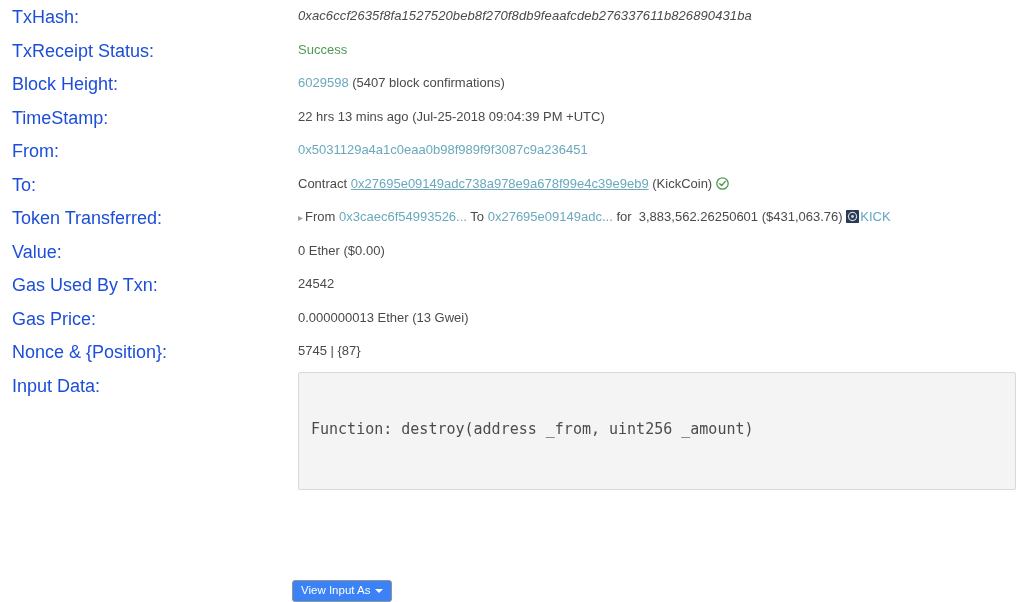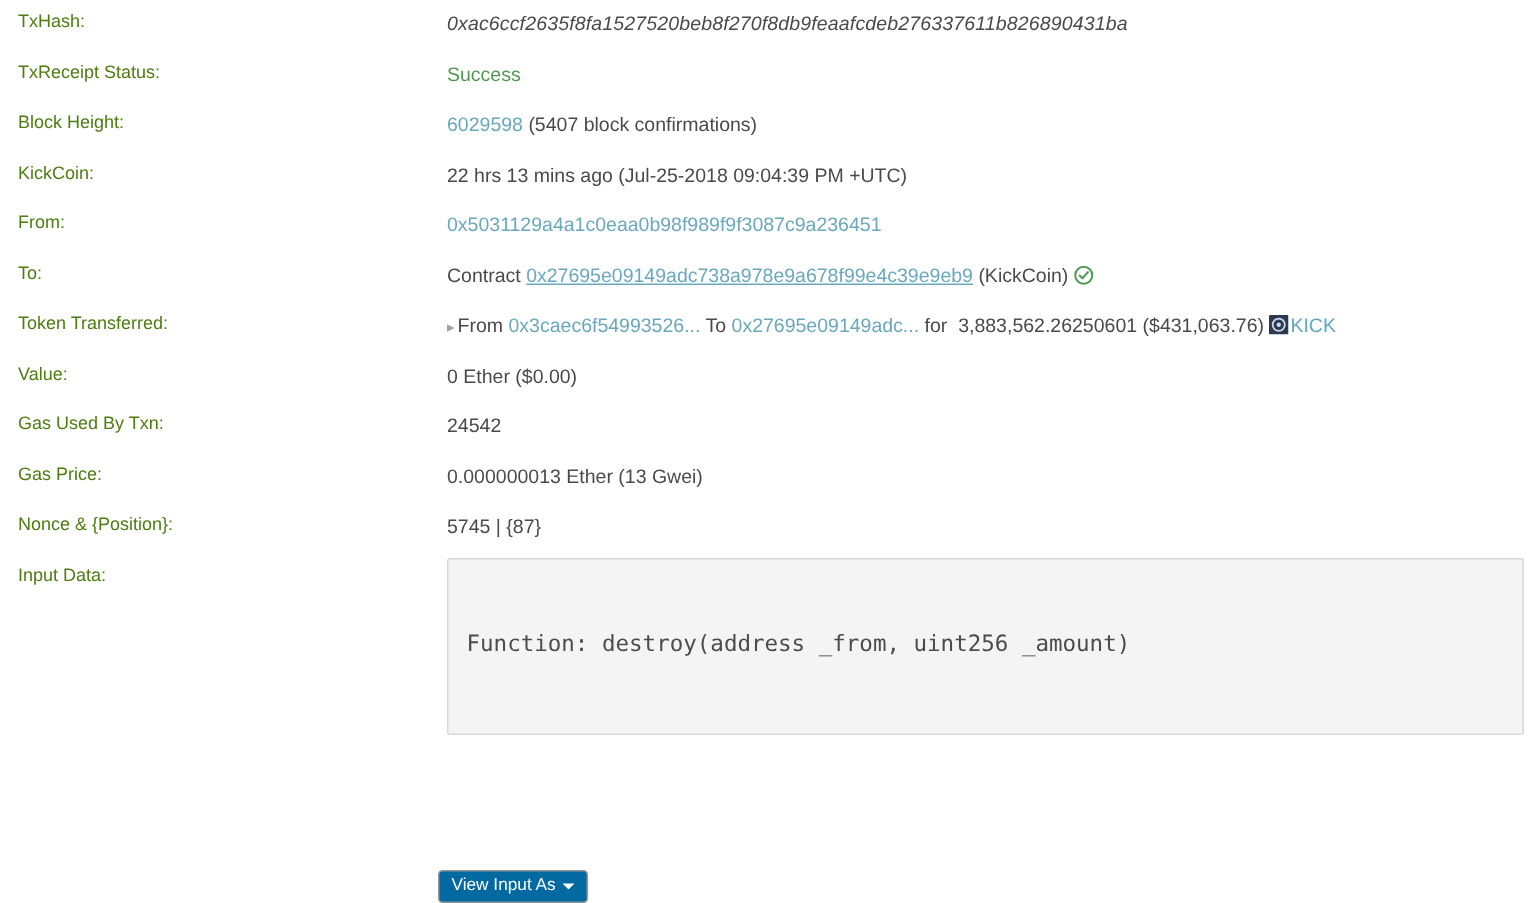--- a/index.html
+++ b/index.html
@@ -18,22 +18,22 @@
   }
   .tx-table {
     width: 1024px;
     border-collapse: collapse;
   }
   .tx-row { height: 33.5px; }
   .tx-label {
     width: 285px;
     padding: 0 0 0 12px;
     vertical-align: top;
-    color: #4d7c0f;
-    font-size: 12px;
+    color: #1d4ed8;
+    font-size: 18px;
     white-space: nowrap;
   }
   .tx-value {
     vertical-align: top;
     color: #4a4a4a;
     font-size: 13px;
     white-space: nowrap;
   }
   .tx-label-inner, .tx-value-inner { display: block; padding-top: 7px; }
 
@@ -83,21 +83,21 @@
   .code-gap { height: 18px; }
 
   .btn-bar {
     position: absolute;
     left: 292px;
     top: 580px;
     display: flex;
     gap: 6px;
   }
   .btn {
-    background: #0369a1;
+    background: #3b82f6;
     color: #ffffff;
     border: 1px solid #949494;
     border-radius: 3px;
     font-family: "Liberation Sans", sans-serif;
     font-size: 11.5px;
     padding: 3px 8px 4px 8px;
     line-height: 13px;
     display: inline-flex;
     align-items: center;
     gap: 5px;
@@ -140,21 +140,21 @@
     <td class="tx-label">
       <span class="tx-label-inner">Block Height:</span>
     </td>
     <td class="tx-value">
       <span class="tx-value-inner"><a class="link" href="#">6029598</a> <span class="plain">(5407 block confirmations)</span></span>
     </td>
   </tr>
 
   <tr class="tx-row">
     <td class="tx-label">
-      <span class="tx-label-inner">KickCoin:</span>
+      <span class="tx-label-inner">TimeStamp:</span>
     </td>
     <td class="tx-value">
       <span class="tx-value-inner">22 hrs 13 mins ago (Jul-25-2018 09:04:39 PM +UTC)</span>
     </td>
   </tr>
 
   <tr class="tx-row">
     <td class="tx-label">
       <span class="tx-label-inner">From:</span>
     </td>

